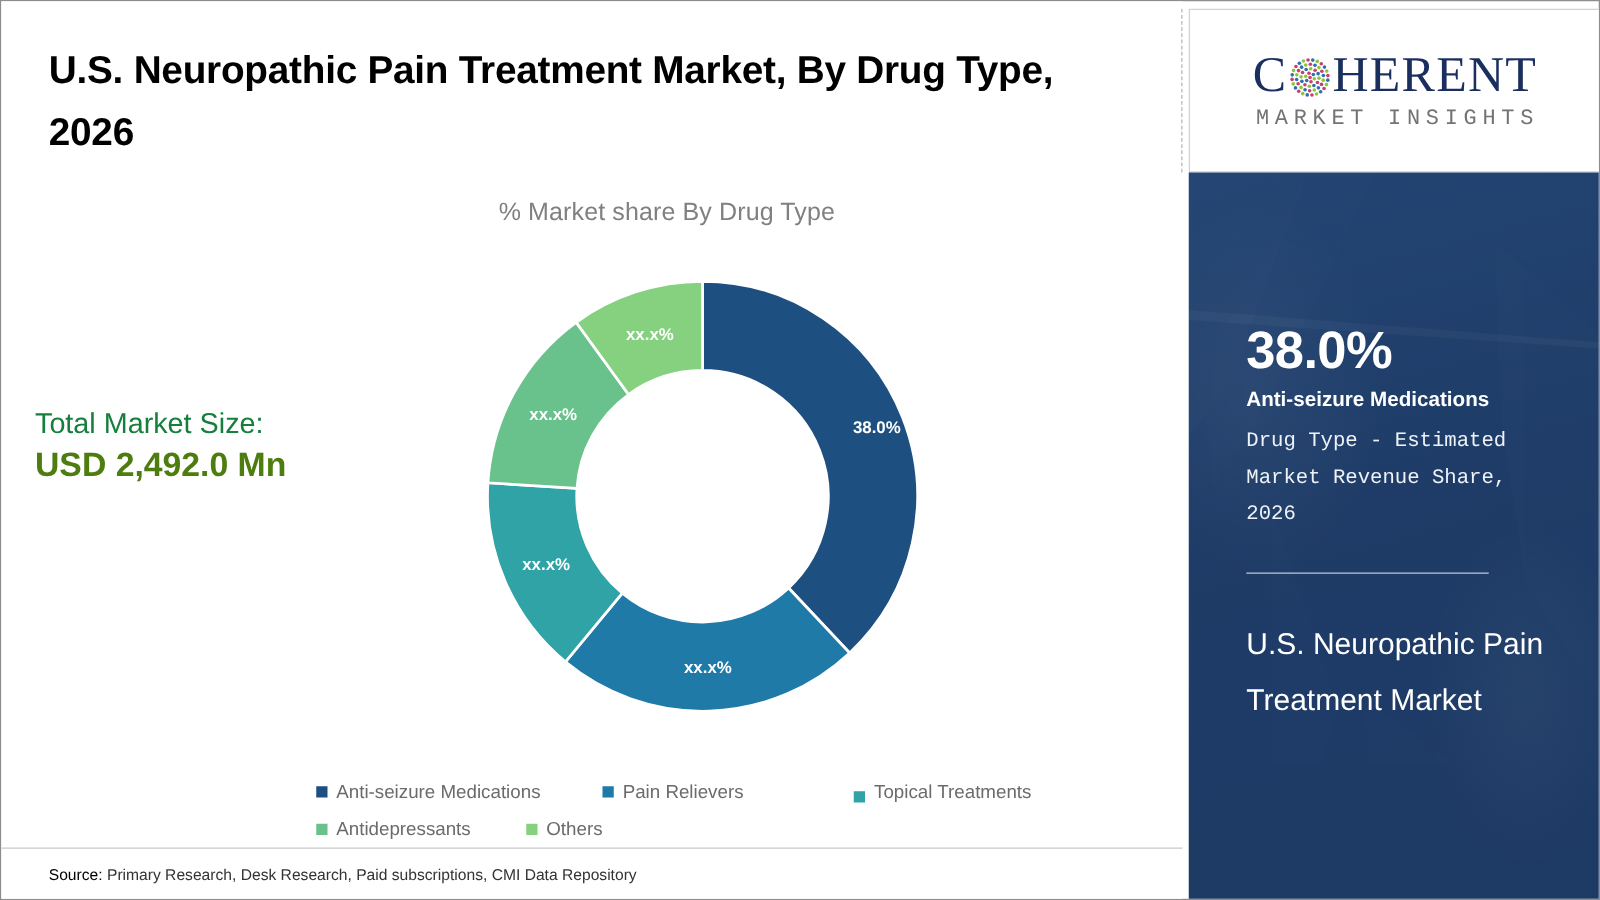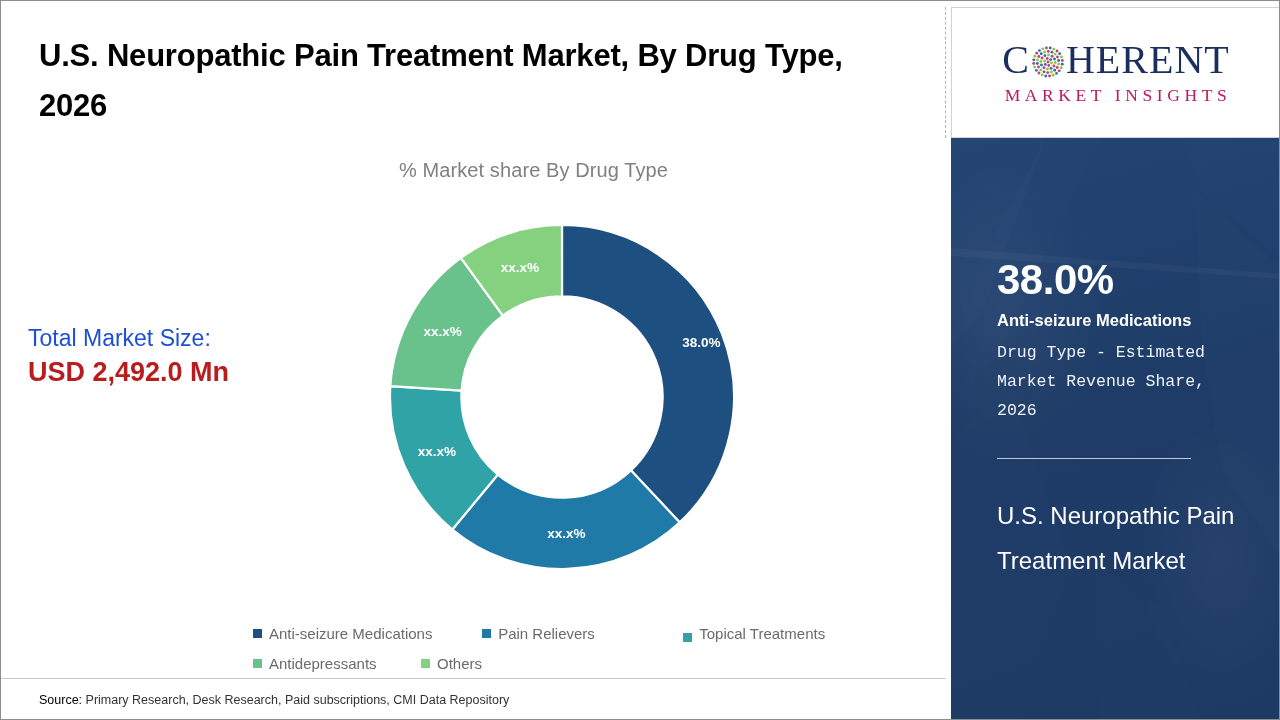--- a/index.html
+++ b/index.html
@@ -53,27 +53,27 @@
   #subtitle-inner { display: inline-block; margin-left: 120px; }
 
   
   #total-market {
     position: absolute;
     left: 27px; top: 323px;
     width: 360px;
   }
   #tm-label {
     font-size: 23px;
-    color: #1d4ed8;
+    color: #15803d;
     line-height: 1.28;
   }
   #tm-value {
     font-size: 27px;
     font-weight: bold;
-    color: #b91c1c;
+    color: #4d7c0f;
     line-height: 1.32;
     margin-top: 2px;
   }
 
   
   #donut-wrap {
     position: absolute;
     left: 385px; top: 220px;
     width: 352px; height: 352px;
   }
@@ -175,23 +175,23 @@
   }
   #logo-globe {
     display: inline-block;
     width: 34px;
     height: 34px;
     margin: 0 1px;
     position: relative;
     top: 2px;
   }
   #logo-bottom {
-    font-family: Liberation Serif, serif;
+    font-family: Liberation Mono, monospace;
     font-size: 17.5px;
-    color: #be185d;
+    color: #737373;
     letter-spacing: 4.6px;
     margin-top: 5px;
     padding-left: 4px;
   }
 
   #blue-panel {
     position: absolute;
     left: 0; top: 137px;
     width: 330px; height: 583px;
     background:

